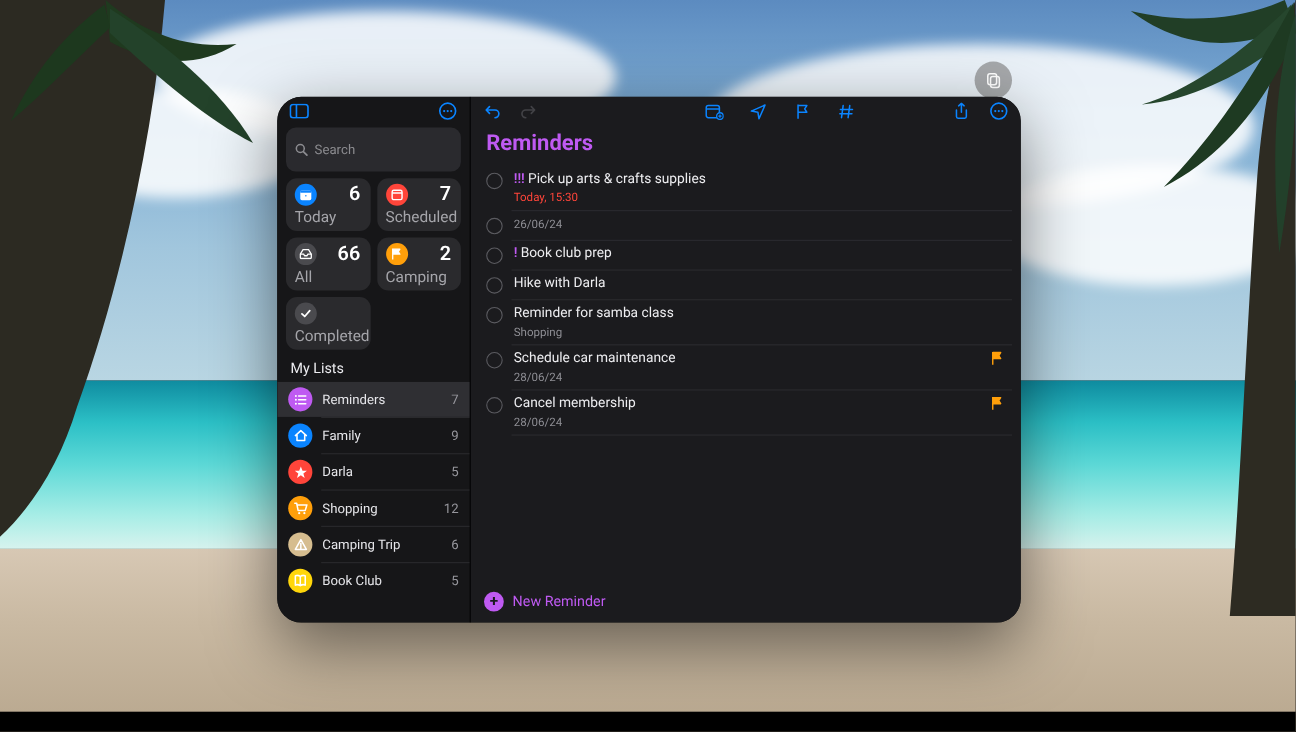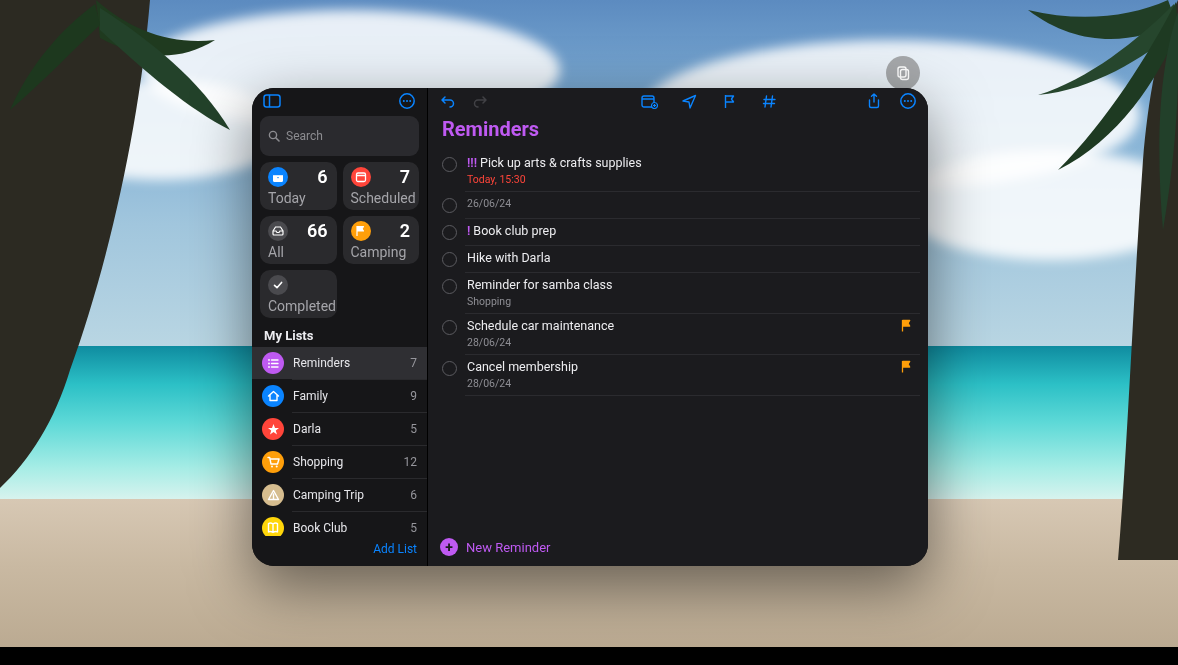--- a/index.html
+++ b/index.html
@@ -117,21 +117,21 @@
     font-size: 14px; color: #a5a5aa;
   }
   .c-today .circle { background:#0a84ff; }
   .c-sched .circle { background:#ff453a; }
   .c-all .circle { background:#4a4a4e; }
   .c-flag .circle { background:#ff9f0a; }
   .c-done .circle { background:#4a4a4e; }
 
   .mylists-header {
     padding: 10px 12px 4px;
-    font-size: 13px; font-weight: 700;
+    font-size: 13px; font-weight: 400;
     color: #ececf0;
   }
 
   .lists { flex:1; overflow-y:auto; }
   .list-row {
     display:flex; align-items:center;
     padding: 5px 10px;
     gap: 9px;
     color: #e6e6ea;
     font-size: 12px;
@@ -389,23 +389,20 @@
           <div class="list-circle" style="background:#ffd60a">
             <svg width="12" height="12" viewBox="0 0 12 12">
               <path d="M6 2 C4.5 1 2.5 1 1.5 1.6 V10 C2.5 9.4 4.5 9.4 6 10.4 C7.5 9.4 9.5 9.4 10.5 10 V1.6 C9.5 1 7.5 1 6 2 Z M6 2 V10.4" fill="none" stroke="#fff" stroke-width="1.4" stroke-linecap="round" stroke-linejoin="round"></path>
             </svg>
           </div>
           <div class="list-name">Book Club</div>
           <div class="list-count">5</div>
         </div>
       </div>
 
-    <div class="sidebar-footer">
-      <span>Add List</span>
-    </div>
   </div>
 
   <div class="main">
     <div class="main-toolbar">
       <div class="tb-left">
         <div class="icon-btn">
             <svg width="16" height="16" viewBox="0 0 16 16">
               <path d="M5 4 L2 7 L5 10 M2.3 7 H10 a3.5 3.5 0 1 1 0 7" fill="none" stroke="#0a84ff" stroke-width="1.5" stroke-linecap="round" stroke-linejoin="round"></path>
             </svg>
           </div>

